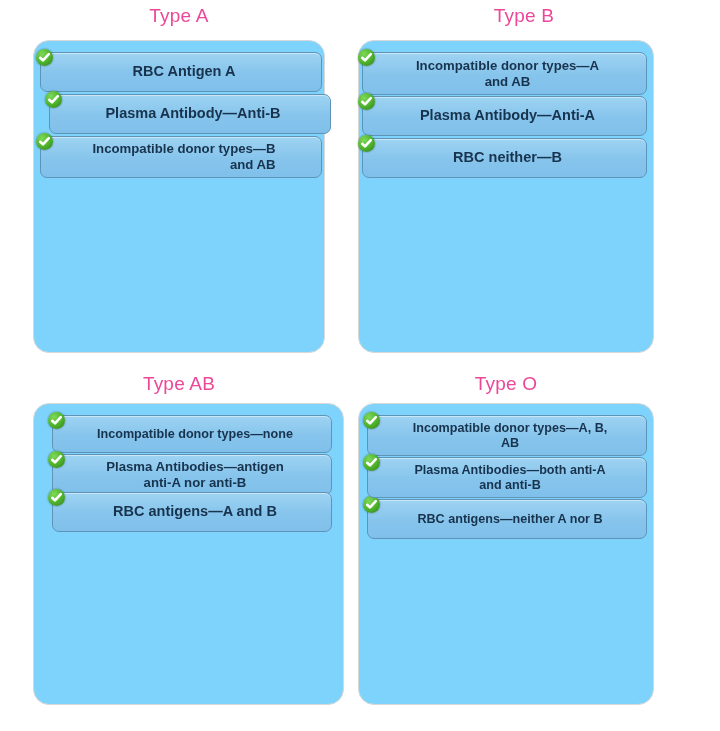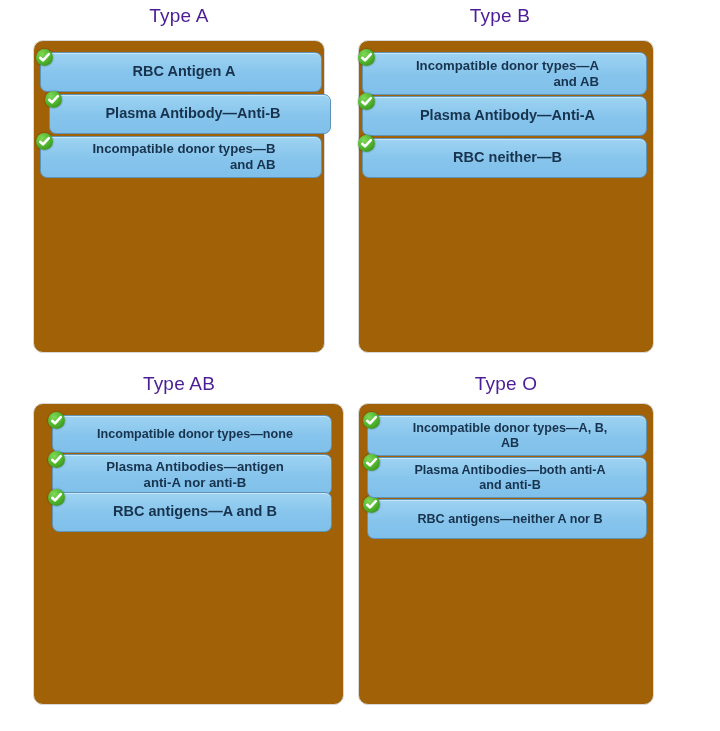--- a/index.html
+++ b/index.html
@@ -21,32 +21,32 @@
     left: 0; top: 0;
     width: 720px;
     height: 731px;
   }
 
   
   .group-title {
     position: absolute;
     text-align: center;
     font-size: 19px;
-    color: #4c1d95;
+    color: #ec4899;
     font-weight: 400;
     letter-spacing: .2px;
     white-space: nowrap;
   }
 
   
   .panel {
     position: absolute;
-    background: #a16207;
+    background: #7dd3fc;
     border: 1px solid #d8d8d8;
-    border-radius: 10px;
+    border-radius: 16px;
     box-sizing: border-box;
   }
 
   
   .item {
     position: absolute;
     box-sizing: border-box;
     background: linear-gradient(180deg, #9ed3f2 0%, #86c4ec 55%, #7fc0ea 100%);
     border: 1px solid #5f93b8;
     border-radius: 7px;
@@ -111,25 +111,25 @@
       <span class="check">
         <svg viewBox="0 0 17 17" aria-hidden="true">
           <path d="M4.2 8.8 L7 11.4 L12.8 5.2" fill="none" stroke="#ffffff" stroke-width="2.6" stroke-linecap="round" stroke-linejoin="round"></path>
         </svg>
       </span>
       <span class="item-label">Incompatible donor types—B
 and AB</span>
     </div>
   </div>
 
-  <div class="group-title" style="left:352px; top:5px; width:296px;">Type B</div>
+  <div class="group-title" style="left:376px; top:5px; width:296px;">Type B</div>
 
   <div class="panel" style="left:358px; top:40px; width:296px; height:313px;">
 
-    <div class="item small" style="left:3px; top:11px; width:285px; height:43px;text-align:right;">
+    <div class="item small" style="left:3px; top:11px; width:285px; height:43px;">
       <span class="check">
         <svg viewBox="0 0 17 17" aria-hidden="true">
           <path d="M4.2 8.8 L7 11.4 L12.8 5.2" fill="none" stroke="#ffffff" stroke-width="2.6" stroke-linecap="round" stroke-linejoin="round"></path>
         </svg>
       </span>
       <span class="item-label">Incompatible donor types—A
 and AB</span>
     </div>
 
     <div class="item" style="left:3px; top:55px; width:285px; height:40px;">

